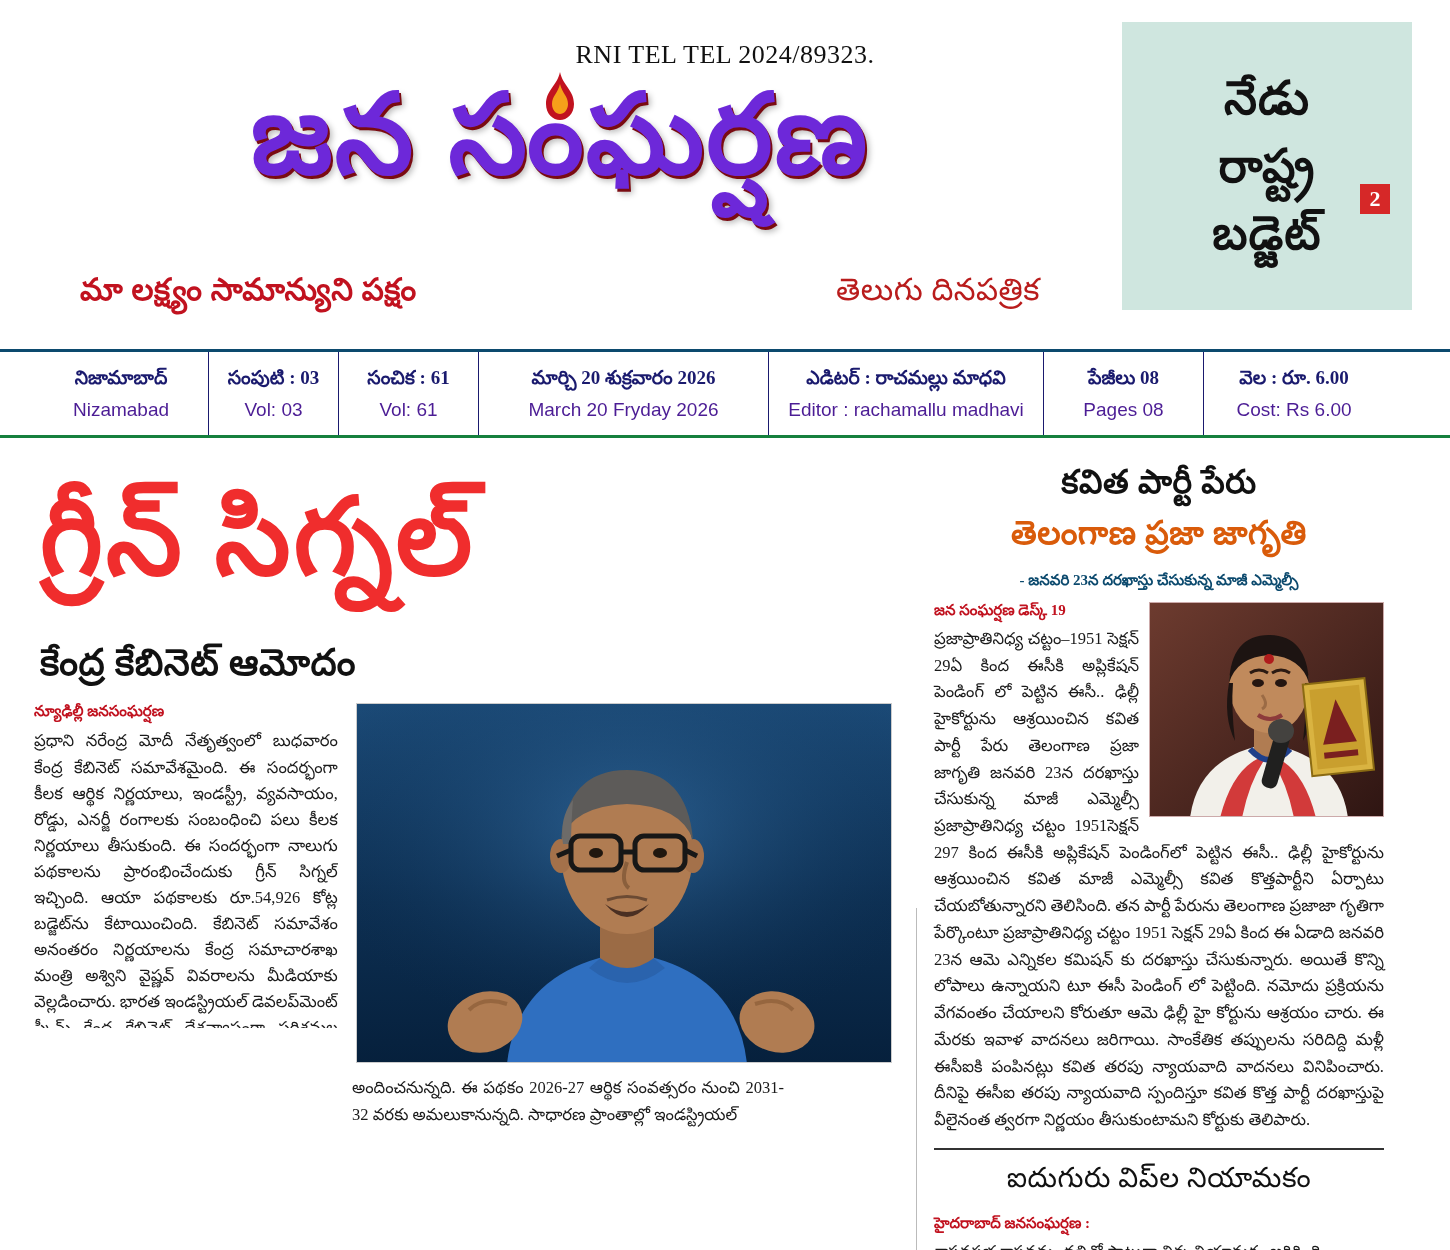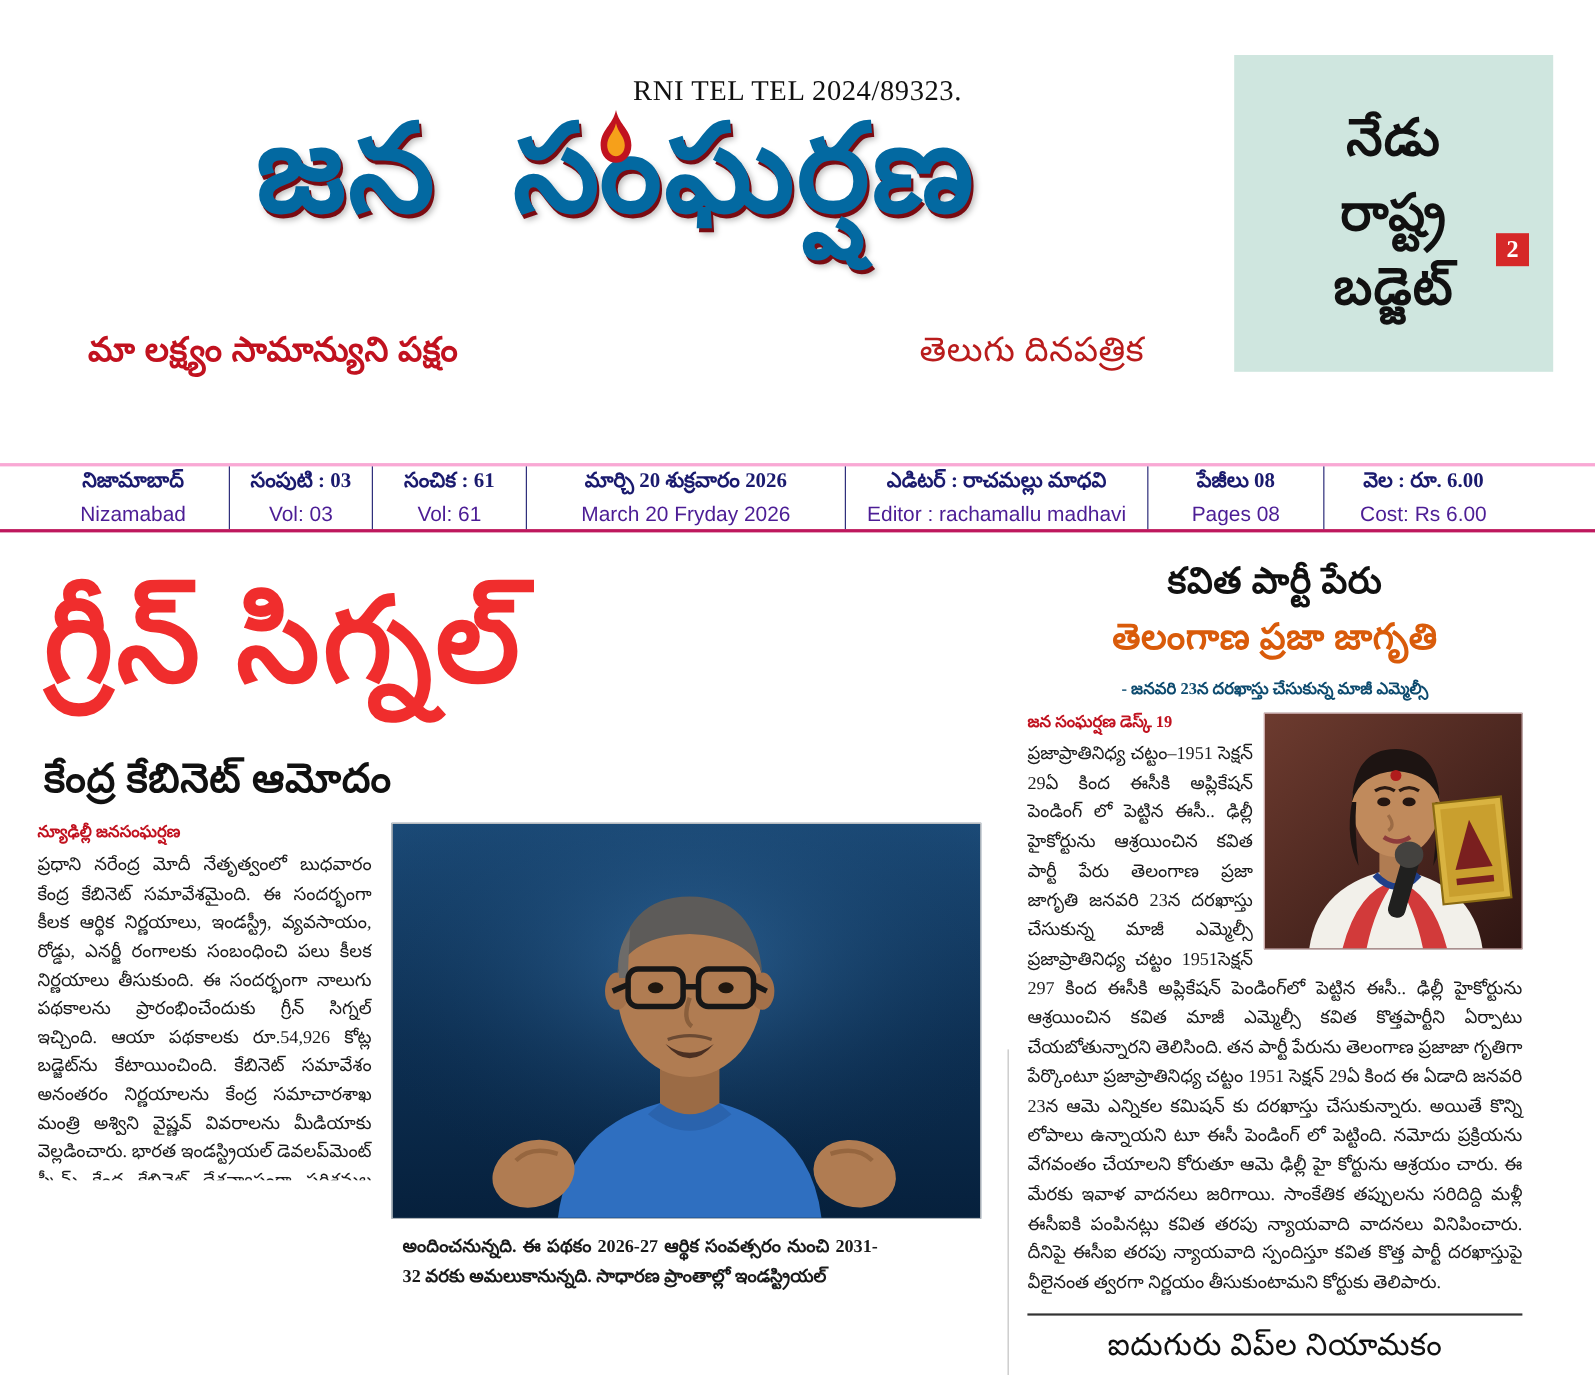--- a/index.html
+++ b/index.html
@@ -12,45 +12,44 @@
   }
   .page {
     position: relative;
     width: 1450px; height: 1250px;
     background: #fff;
   }
 
   
   .masthead {
     position: relative;
-    height: 396px;
-    border-bottom: 3px solid #f9a8d4;
-    margin-top: 28px;
+    height: 352px;
+    border-bottom: 3px solid #0c4a6e;
   }
   .rni {
     position: absolute;
     top: 40px; left: 0; right: 0;
     text-align: center;
     font-family: "Liberation Serif", serif;
     font-size: 26px;
     color: #111;
     letter-spacing: .5px;
   }
   .logo-wrap {
     position: absolute;
     top: 78px; left: 60px;
     width: 1000px;
     text-align: center;
   }
   .logo-title {
-    font-family: Liberation Mono, monospace;
+    font-family: Liberation Sans, sans-serif;
     font-weight: bold;
     font-size: 112px;
     line-height: 1.02;
-    color: #0369a1;
+    color: #6d28d9;
     text-shadow: 2px 3px 0 #7a0b12, 4px 5px 6px rgba(0,0,0,.28);
     letter-spacing: 2px;
     white-space: nowrap;
     text-align: center;
   }
   .flame {
     position: absolute;
     top: -8px; left: 50%;
     transform: translateX(-50%);
     width: 64px; height: 96px;
@@ -105,22 +104,22 @@
     color: #fff;
     font-family: "Liberation Serif", serif;
     font-weight: bold;
     font-size: 22px;
     display: flex; align-items: center; justify-content: center;
   }
 
   
   .infobar {
     position: relative;
-    height: 60px;
-    border-bottom: 3px solid #be185d;
+    height: 86px;
+    border-bottom: 3px solid #15803d;
     display: flex;
     align-items: stretch;
     padding: 0 34px;
   }
   .info-cell {
     flex: 1 1 auto;
     border-right: 1px solid #1a1a6e;
     display: flex;
     flex-direction: column;
     align-items: center;
@@ -227,23 +226,22 @@
   }
   .lead-photo {
     width: 540px; height: 360px;
     overflow: hidden;
     background: #0c2f52;
     position: relative;
     border: 1px solid #ccc;
   }
   .photo-cols {
     display: flex;
-    gap: 26px;
+    gap: 12px;
     margin-top: 12px;
-    font-weight: bold;
   }
   .photo-cols .para { width: 432px; }
 
   
   .r-head1 {
     font-family: "Liberation Serif", serif;
     font-weight: bold;
     font-size: 33px;
     color: #111;
     text-align: center;

